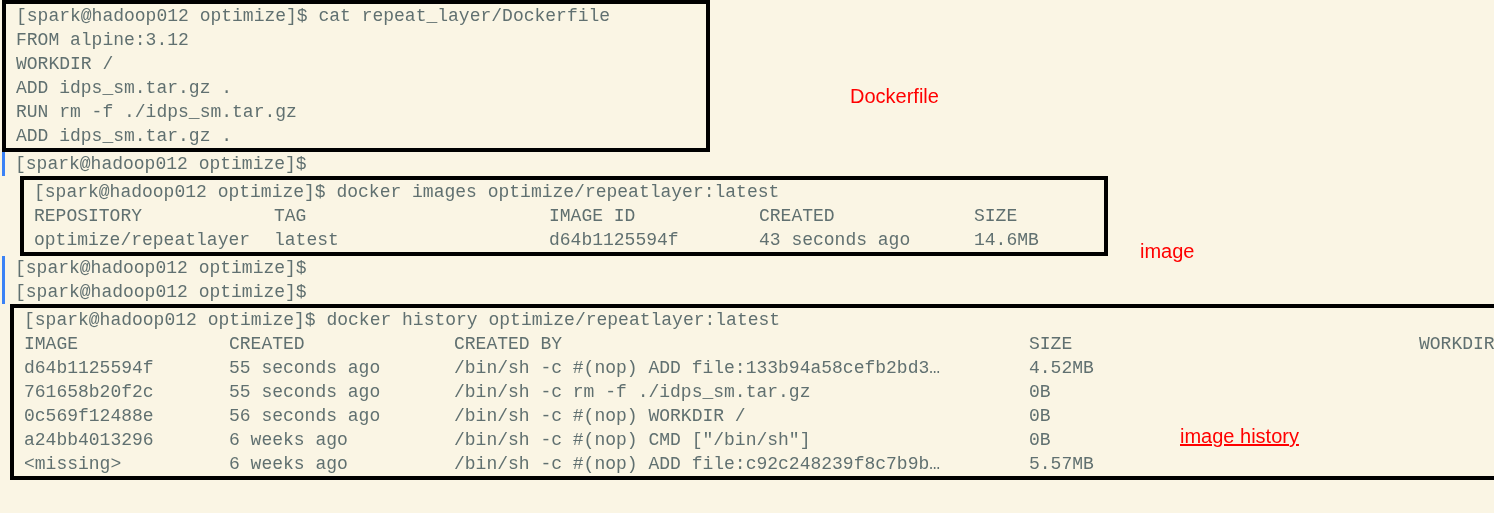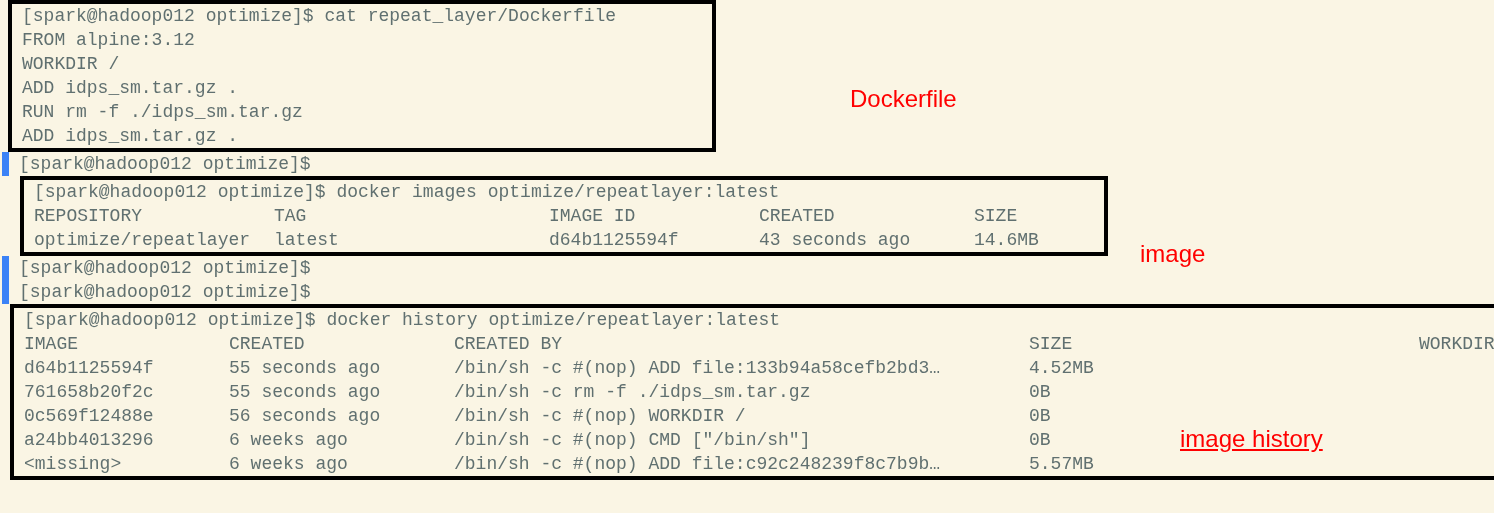--- a/index.html
+++ b/index.html
@@ -13,53 +13,53 @@
       position: relative;
       width: 1494px;
     }
     .row {
       padding: 0 10px;
       line-height: 24px;
     }
     .box1 {
       border: 4px solid black;
       width: 700px;
-      margin-left: 8px;
+      margin-left: 2px;
     }
     .box2 {
       border: 4px solid #000000;
       width: 1080px;
       margin-left: 20px;
     }
     .box3 {
       border: 4px solid black;
       width: 1480px;
       margin-left: 10px;
     }
     .label {
       position: absolute;
       color: red;
       font-family: sans-serif;
-      font-size: 24px;
+      font-size: 20px;
     }
     .label-dockerfile {
       top: 85px;
       left: 850px;
     }
     .label-image {
       top: 240px;
       left: 1140px;
     }
     .label-history {
       top: 425px;
       left: 1180px;
       text-decoration: underline;
     }
     .indent-left {
-      border-left: 7px solid #3b82f6;
+      border-left: 3px solid #3b82f6;
       margin-left: 2px;
     }
   </style>
 </head>
 <body>
 
 <div class="label label-dockerfile">Dockerfile</div>
 <div class="label label-image">image</div>
 <div class="label label-history">image history</div>
 

